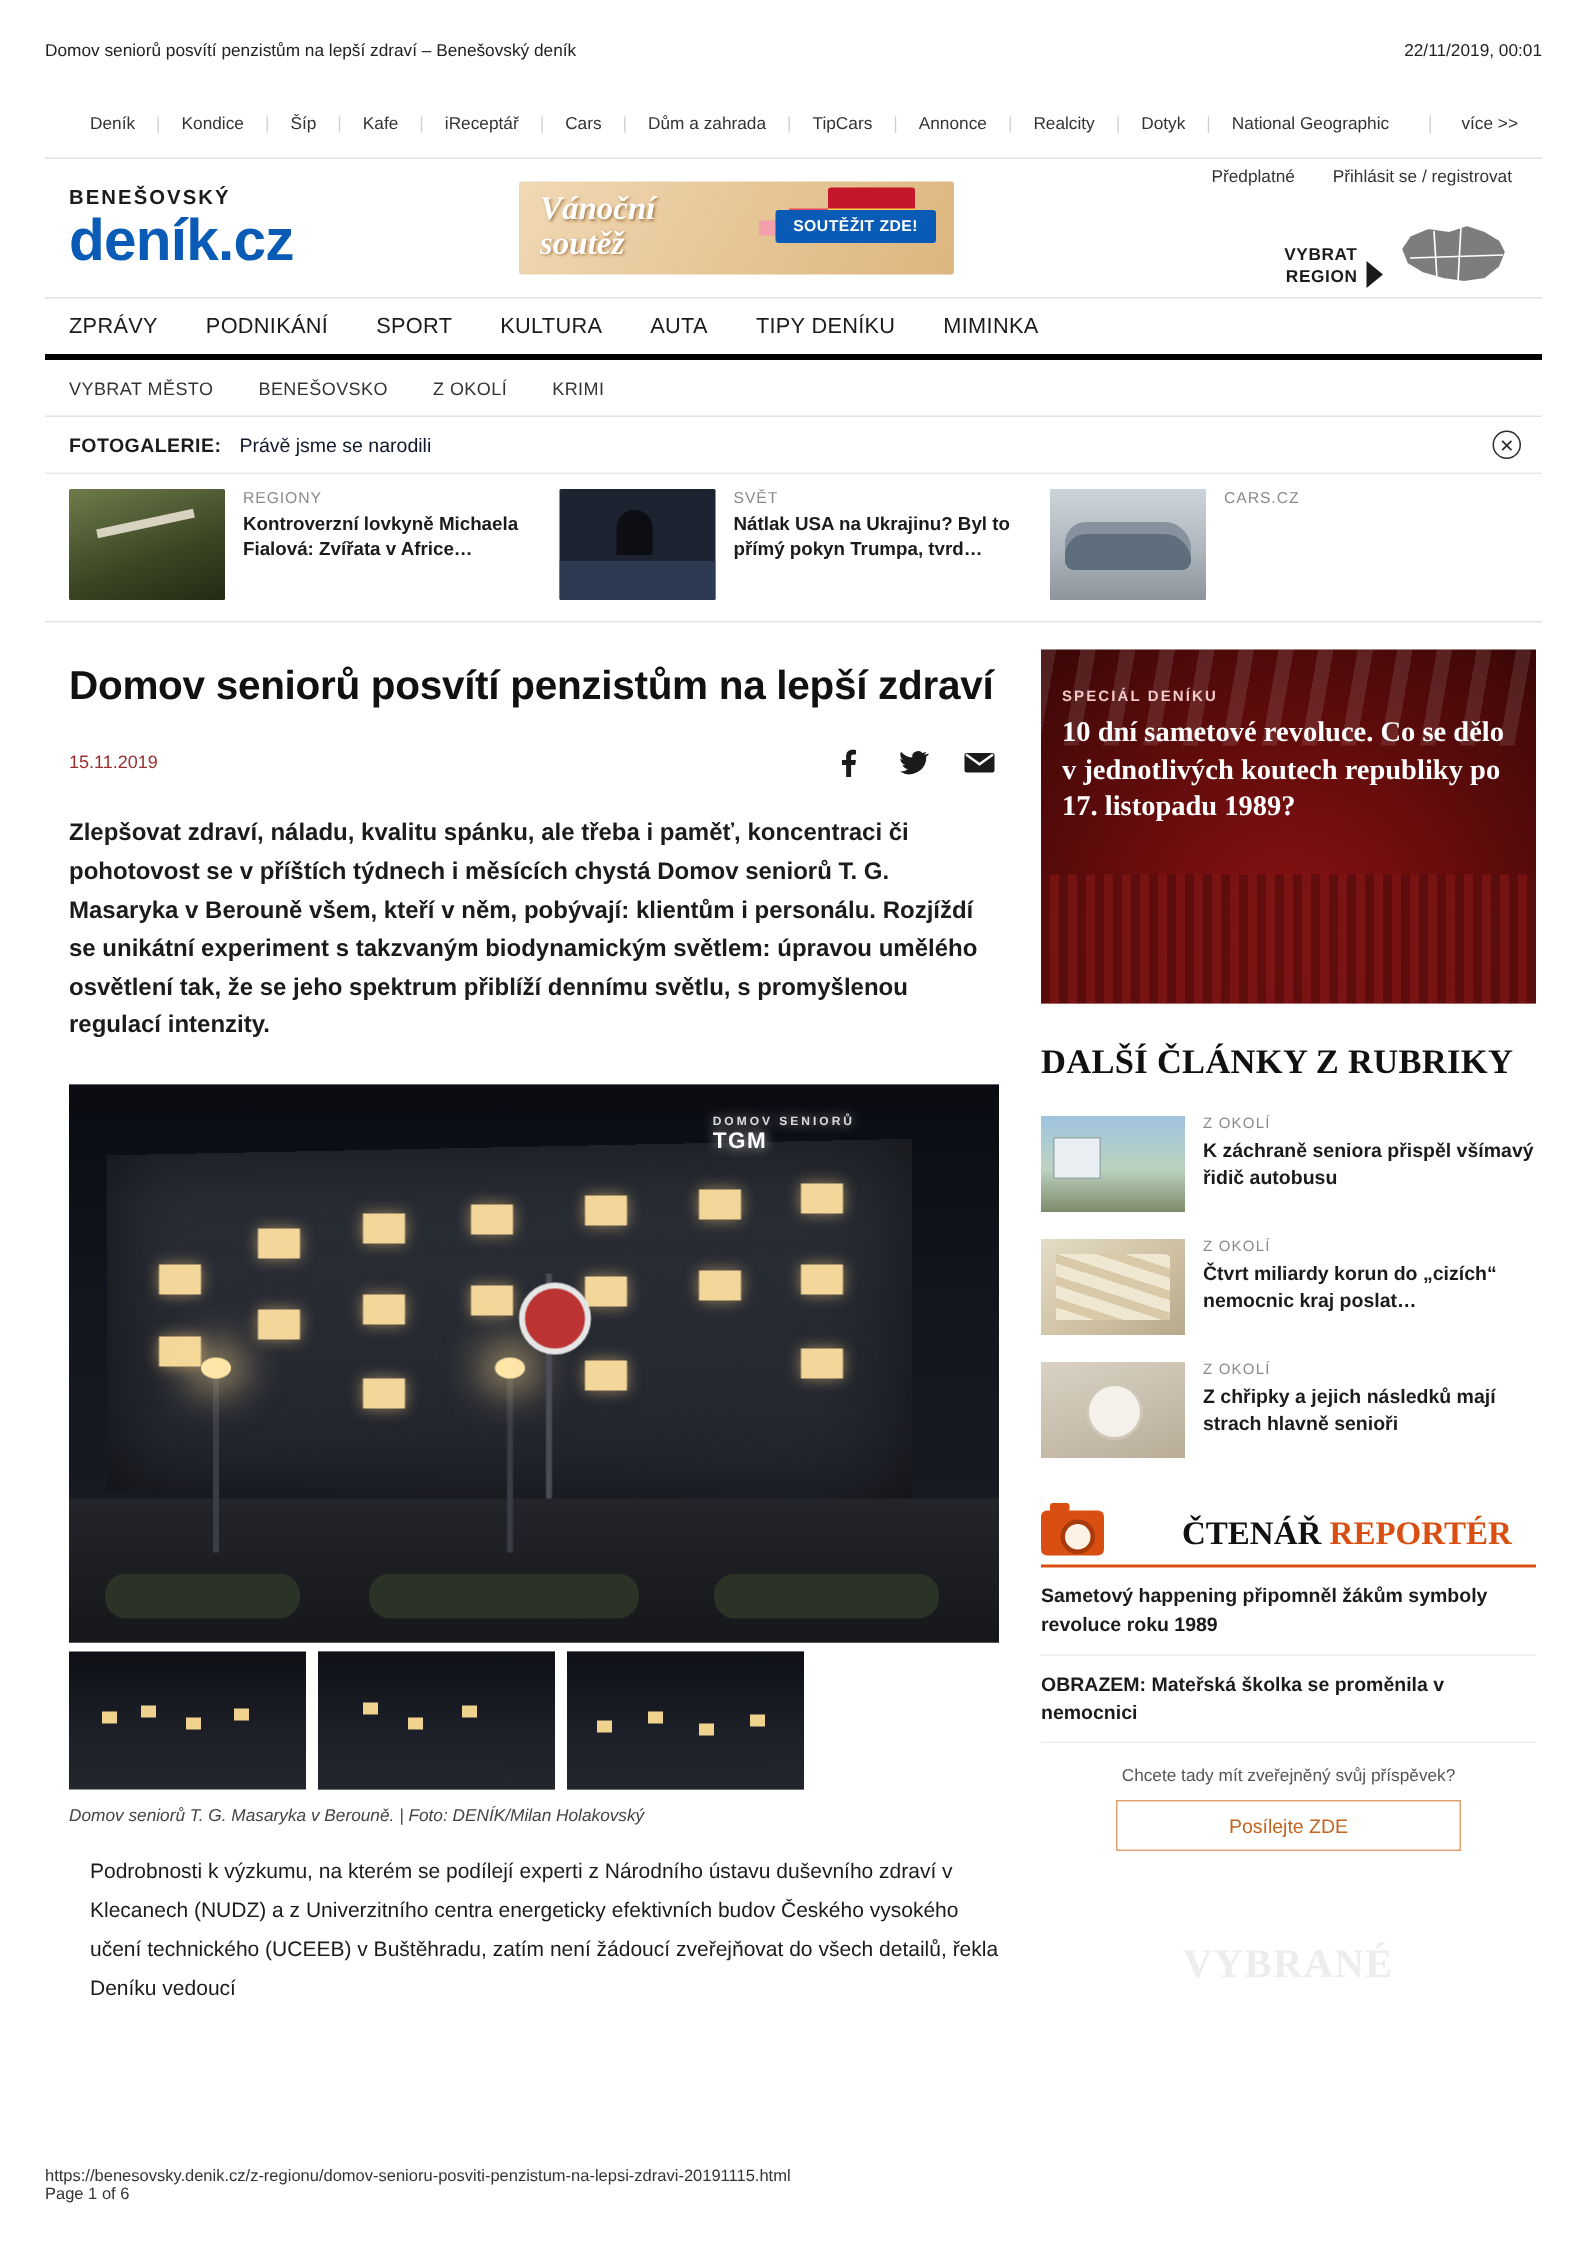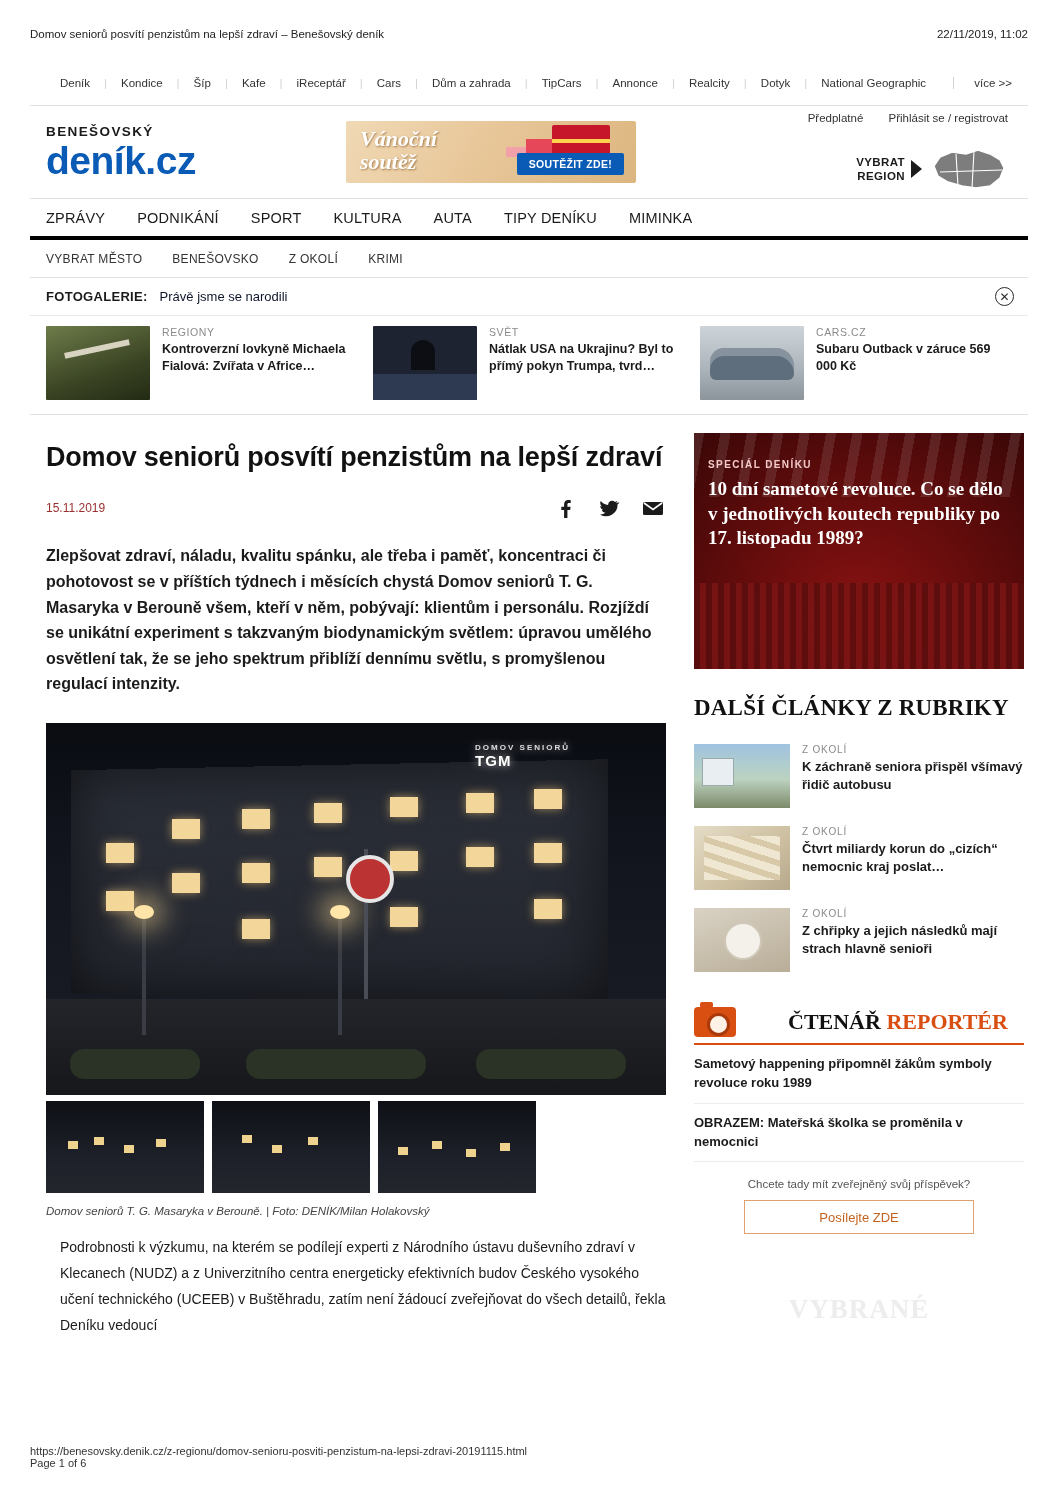--- a/index.html
+++ b/index.html
@@ -88,35 +88,35 @@
     position: absolute; right: 26px; top: 4px;
     width: 58px; height: 34px;
     background: #c5162a;
     border-radius: 2px;
     box-shadow: -34px 6px 0 -8px #e6485a, -58px 10px 0 -12px #f2a0aa;
   }
   .banner .gift:after{
     content:""; position:absolute; left:0; right:0; top:14px; height:4px; background:#ffd34d;
   }
   .banner .cta {
-    position: absolute; right: 12px; bottom: 8px;
+    position: absolute; right: 12px; bottom: 21px;
     background: #0a5bb5; color: #fff;
     font-size: 10.5px; font-weight: bold;
     padding: 5px 12px; border-radius: 2px; letter-spacing: .3px;
   }
 
   .logorow .right {
     margin-left: auto;
     text-align: right;
     padding-right: 4px;
   }
   .logorow .acct { font-size: 11.5px; color: #333; }
   .logorow .acct span { margin-left: 22px; }
   .region {
-    display: flex; align-items: center; justify-content: flex-end;
+    display: flex; align-items: flex-end; justify-content: flex-end;
     margin-top: 22px;
   }
   .region .rtext {
     font-size: 11.5px; font-weight: bold; color: #1b1b1b; text-align: right;
     line-height: 1.25; letter-spacing: .4px;
   }
   .region .arrow {
     width: 0; height: 0; margin: 0 8px 0 6px;
     border-top: 9px solid transparent; border-bottom: 9px solid transparent;
     border-left: 11px solid #1b1b1b;
@@ -356,21 +356,21 @@
     margin-top: 60px; text-align: center;
     font-family: "Liberation Serif", serif; font-weight: bold;
     font-size: 27px; color: #ededed; letter-spacing: 1px;
   }
 </style>
 </head>
 <body>
 
 <div class="print-head">
   <div>Domov seniorů posvítí penzistům na lepší zdraví – Benešovský deník</div>
-  <div>22/11/2019, 11:02</div>
+  <div>22/11/2019, 00:01</div>
 </div>
 
 <div class="page">
 
   <div class="topbar">
     <div class="items">
       <span class="lbl">Deník</span>
         <span class="sep">|</span>
       <span class="lbl">Kondice</span>
         <span class="sep">|</span>
@@ -468,21 +468,20 @@
       <div class="thumb th-gov"></div>
       <div class="txt">
         <div class="kicker">SVĚT</div>
         <div class="title">Nátlak USA na Ukrajinu? Byl to přímý pokyn Trumpa, tvrd…</div>
       </div>
     </div>
     <div class="teaser">
       <div class="thumb th-car"></div>
       <div class="txt">
         <div class="kicker">CARS.CZ</div>
-        <div class="title">Subaru Outback v záruce 569 000 Kč</div>
       </div>
     </div>
   </div>
 
   <div class="body">
 
     <div class="left">
       <h1 class="headline">Domov seniorů posvítí penzistům na lepší zdraví</h1>
 
       <div class="metarow">

